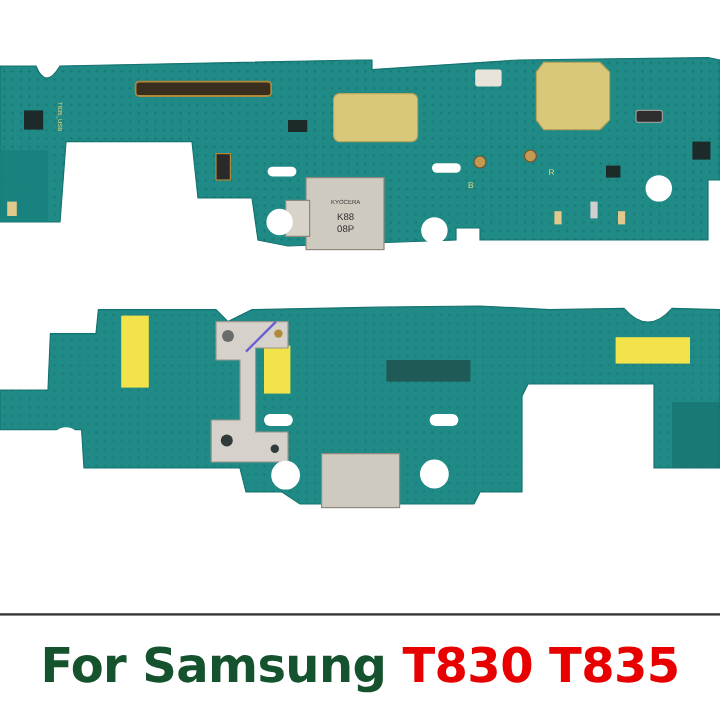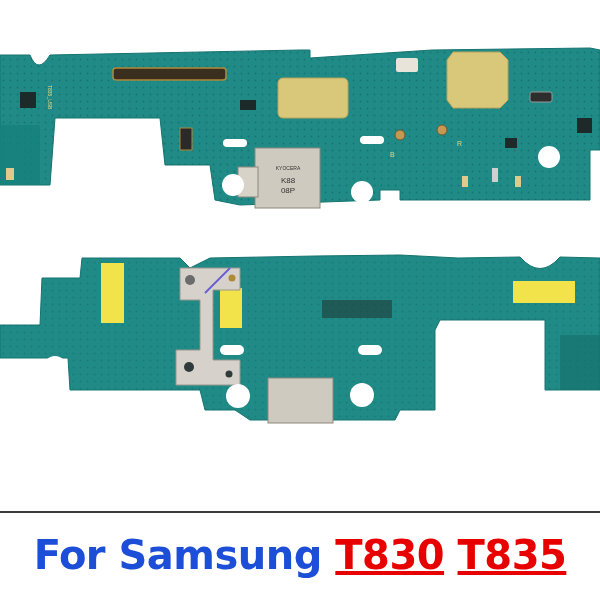--- a/index.html
+++ b/index.html
@@ -1,22 +1,22 @@
 <!DOCTYPE html>
 <html><head>
 <meta charset="utf-8">
 <style>
   html,body{margin:0;padding:0;background:#ffffff;}
   body{width:600px;height:600px;position:relative;overflow:hidden;font-family:"Liberation Sans",sans-serif;}
   .photo{position:absolute;left:0;top:0;width:600px;height:505px;}
   .divider{position:absolute;left:0;top:511px;width:600px;height:2px;background:#3a3a3a;}
   .caption{position:absolute;left:0;top:520px;width:600px;height:70px;text-align:center;
     font-family:"DejaVu Sans","Liberation Sans",sans-serif;font-weight:bold;font-size:40px;line-height:70px;letter-spacing:-0.5px;}
-  .caption .lead{color:#1d4ed8;}
-  .caption .model{color:#e80000;text-decoration:underline;}
+  .caption .lead{color:#14532d;}
+  .caption .model{color:#e80000;}
 </style>
 </head>
 <body>
 
 <svg class="photo" viewBox="0 0 600 505" xmlns="http://www.w3.org/2000/svg">
   <defs>
     <pattern id="vias" width="7" height="7" patternUnits="userSpaceOnUse">
       <circle cx="3.5" cy="3.5" r="0.9" fill="#0e5e5a"></circle>
     </pattern>
   </defs>

